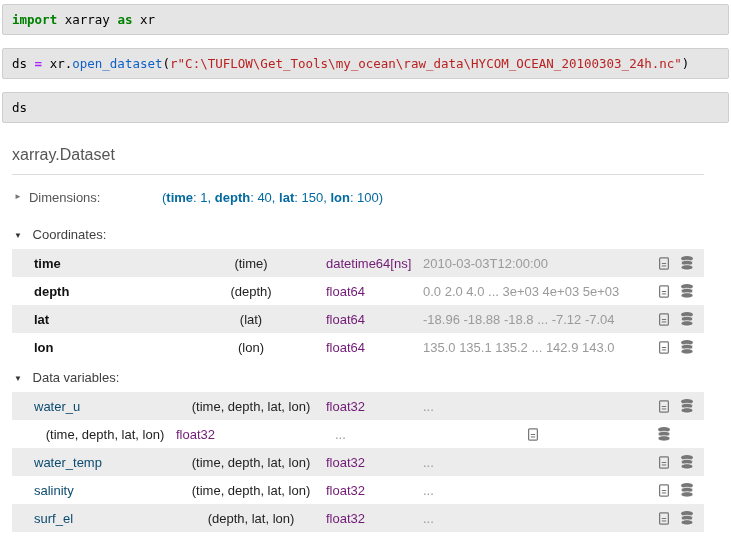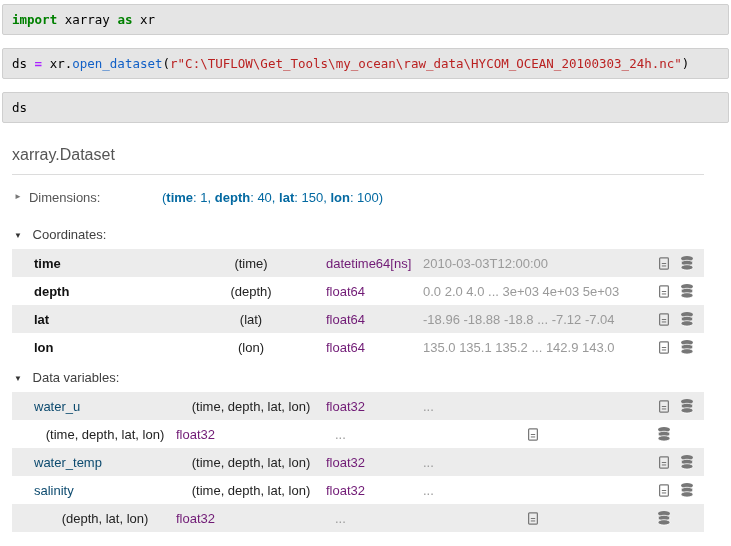--- a/index.html
+++ b/index.html
@@ -282,20 +282,21 @@
           <span class="icon">
               <svg width="16" height="16" viewBox="0 0 16 16">
                 <ellipse cx="8" cy="3.6" rx="6" ry="2.7" fill="#777"></ellipse>
                 <ellipse cx="8" cy="8" rx="6" ry="2.7" fill="#777" stroke="#fff" stroke-width="0.8"></ellipse>
                 <ellipse cx="8" cy="12.4" rx="6" ry="2.7" fill="#777" stroke="#fff" stroke-width="0.8"></ellipse>
               </svg>
             </span>
         </div>
 
         <div class="var-row">
+          <span class="vname">surf_el</span>
           <span class="vdims">(depth, lat, lon)</span>
           <span class="vdtype">float32</span>
           <span class="vprev">...</span>
           <span class="icon">
               <svg width="14" height="15" viewBox="0 0 16 16">
                 <rect x="3" y="1.5" width="10" height="13" rx="1" fill="none" stroke="#777" stroke-width="1.4"></rect>
                 <line x1="5.5" y1="8" x2="10.5" y2="8" stroke="#777" stroke-width="1.2"></line>
                 <line x1="5.5" y1="10.8" x2="10.5" y2="10.8" stroke="#777" stroke-width="1.2"></line>
               </svg>
             </span>

